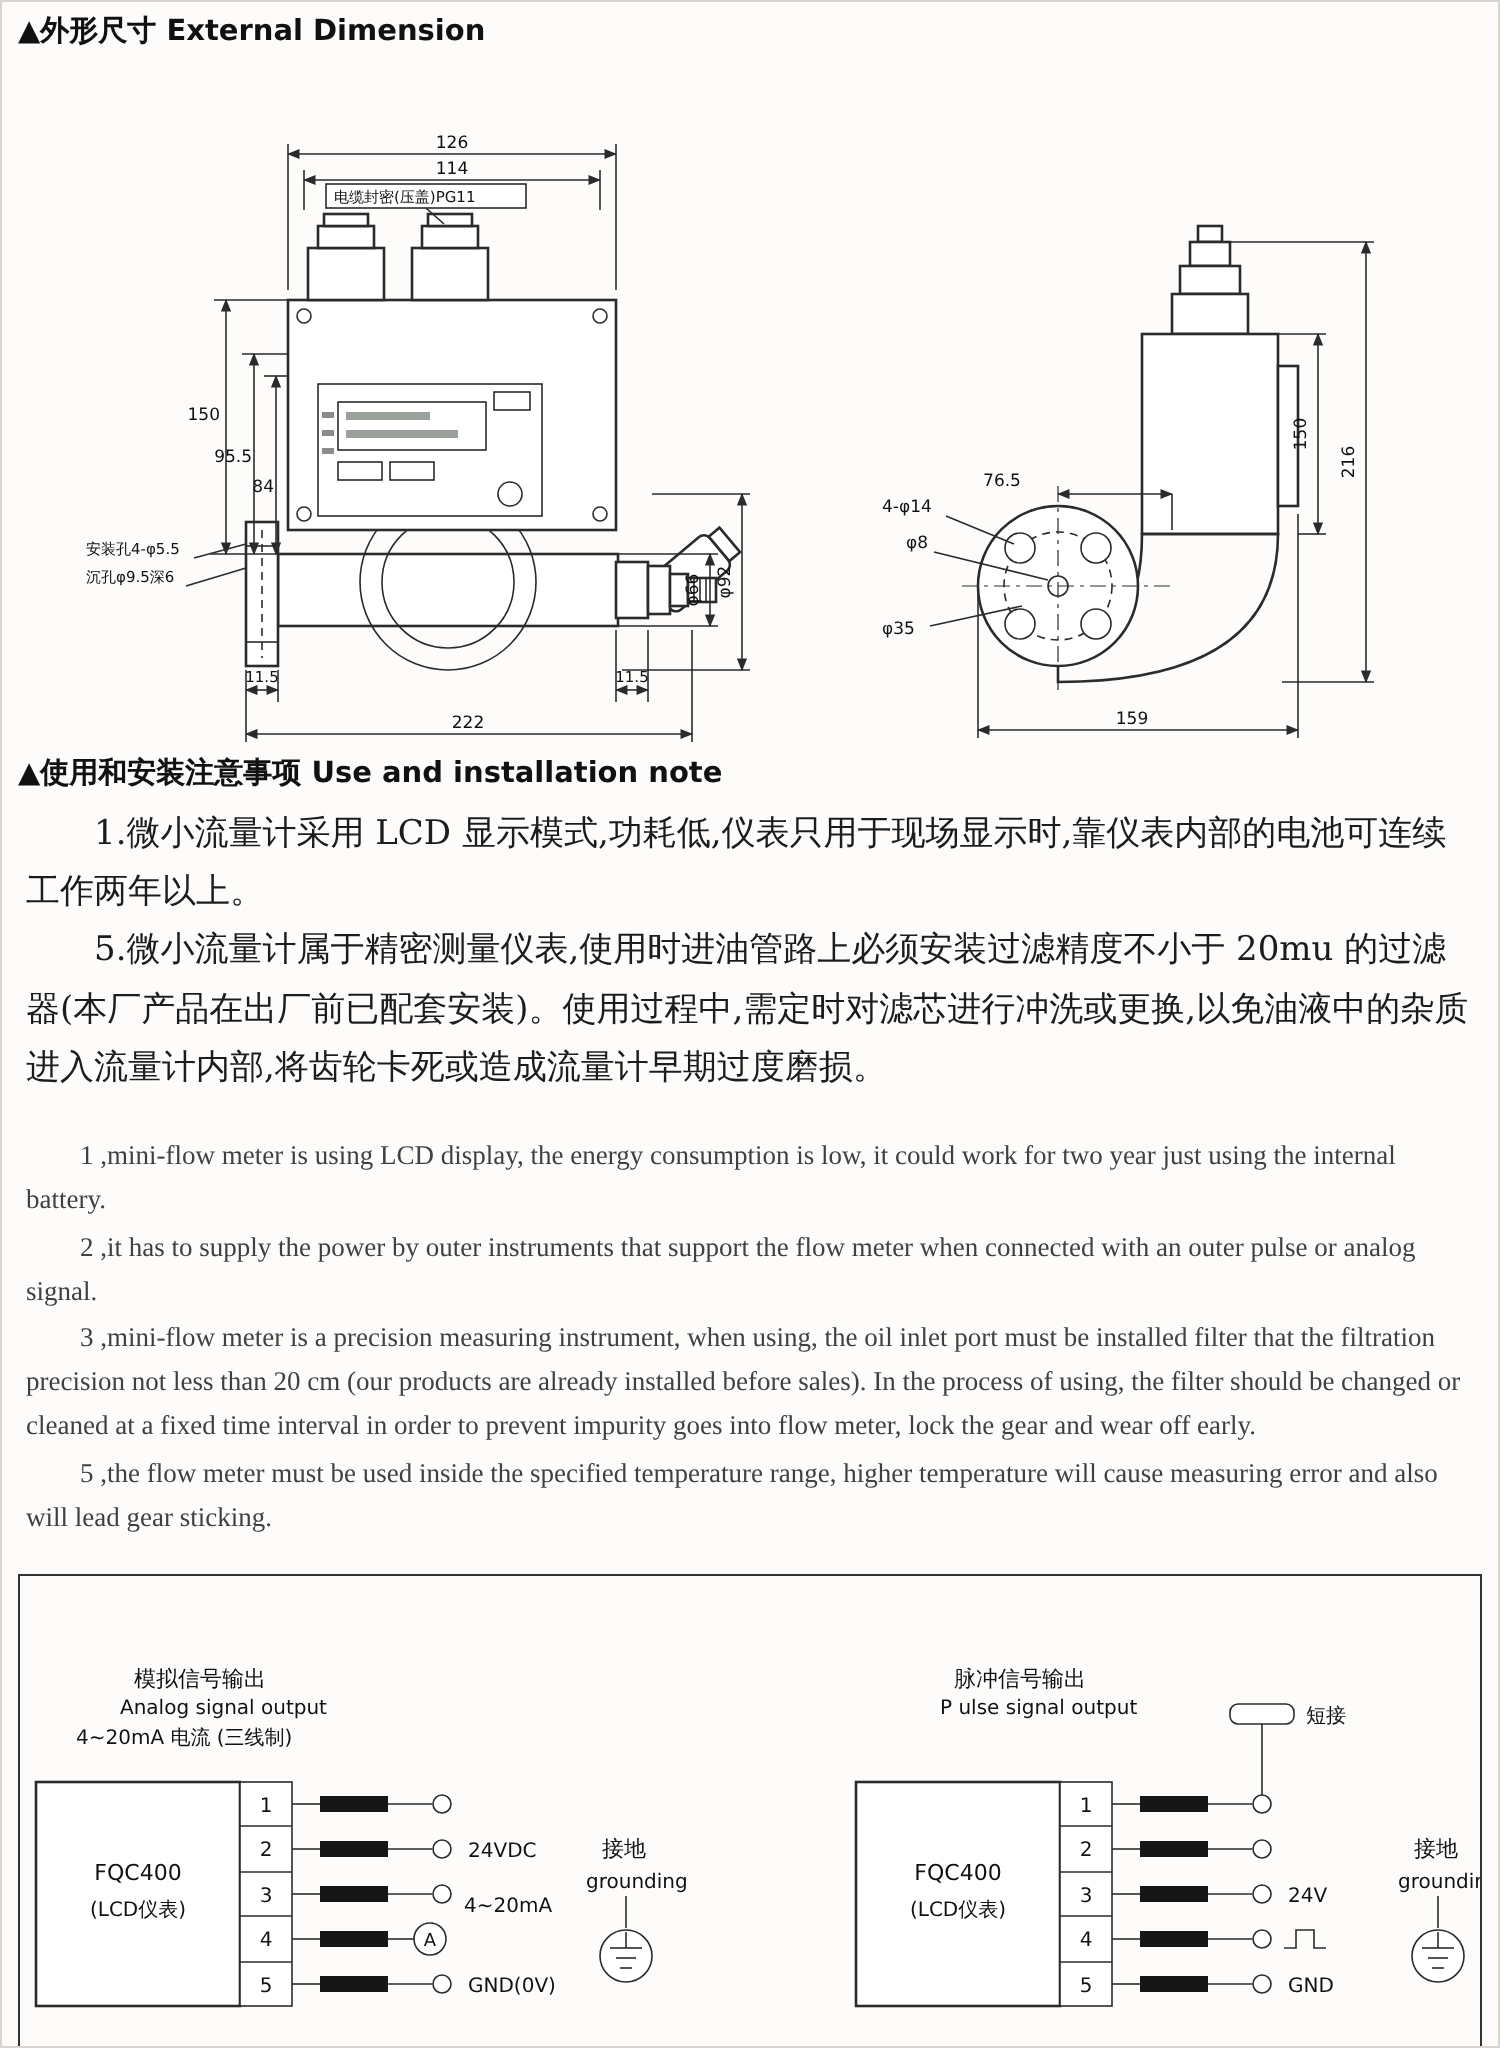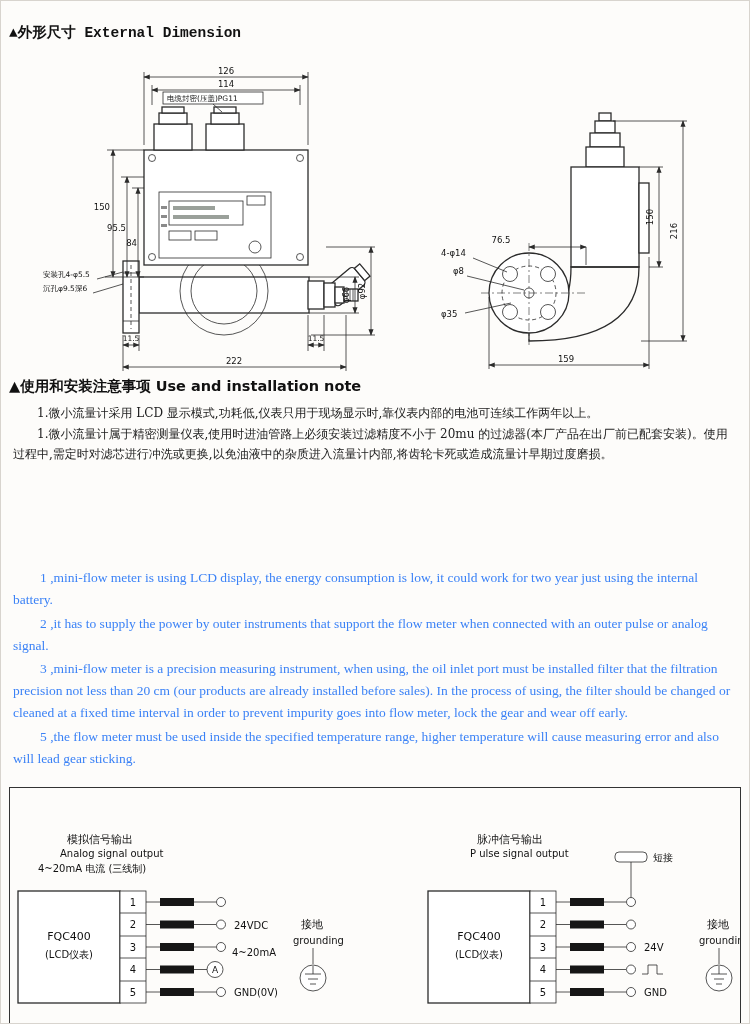--- a/index.html
+++ b/index.html
@@ -2,43 +2,43 @@
 <html><head>
 <meta charset="utf-8">
 <style>
   html,body { margin:0; padding:0; background:#e9e7e3; }
   .page {
     position:relative; width:750px; height:1024px; margin:0 auto;
     background:#fdfcfa; border:1px solid #d8d4ce; box-sizing:border-box;
     font-family:"DejaVu Sans", sans-serif; color:#1a1a1a; overflow:hidden;
   }
   .sec-title { position:absolute; left:8px; font-weight:bold; font-size:14.5px; color:#111; }
-  #title1 { top:22px;font-family:Liberation Mono, monospace; }
+  #title1 { top:5px; }
   #title2 { top:376px; }
   #title3 { top:756px; }
   svg.drawing { position:absolute; top:24px; left:0; }
   svg text { font-family:"DejaVu Sans", sans-serif; fill:#111; }
   text.dm { font-size:8.5px; }
   text.sm { font-size:7.5px; }
   .ol { fill:none; stroke:#2b2b2b; stroke-width:1.3; }
   .tl { fill:none; stroke:#2b2b2b; stroke-width:0.8; }
   .dim { fill:none; stroke:#2b2b2b; stroke-width:0.8; }
   .cl { fill:none; stroke:#2b2b2b; stroke-width:0.6; stroke-dasharray:8 3 2 3; }
   .dash { stroke-dasharray:4 3; }
   .wfill { fill:#ffffff; }
   .notes-cn {
     position:absolute; top:402px; left:12px; right:12px;
     font-family:"DejaVu Serif","Liberation Serif",serif;
-    font-size:12px; line-height:1.72; color:#1c1c1c;
+    font-size:17px; line-height:1.72; color:#1c1c1c;
   }
   .notes-cn p { margin:0; text-indent:2em; }
   .notes-en {
     position:absolute; top:566px; left:12px; right:12px;
     font-family:"Liberation Serif","DejaVu Serif",serif;
-    font-size:13.5px; line-height:1.62; color:#3b82f6;
+    font-size:13.5px; line-height:1.62; color:#404040;
   }
   .notes-en p { margin:0 0 2px 0; text-indent:2em; }
   .conn-box {
     position:absolute; top:786px; left:8px; width:732px; height:284px;
     border:1px solid #333; box-sizing:border-box; background:#fdfcfa;
   }
   svg .cjk { font-size:11px; }
   svg .en  { font-size:10px; }
 </style>
 </head>
@@ -219,21 +219,21 @@
       <line class="tl" x1="648" y1="232" x2="648" y2="344"></line>
       <line class="dim" x1="488" y1="340" x2="648" y2="340" marker-start="url(#arS)" marker-end="url(#arE)"></line>
       <text class="dm" x="565" y="337" text-anchor="middle">159</text>
     </g>
   </svg>
 
   <div class="sec-title" id="title2">▲使用和安装注意事项 Use and installation note</div>
 
   <div class="notes-cn">
     <p>1.微小流量计采用 LCD 显示模式,功耗低,仪表只用于现场显示时,靠仪表内部的电池可连续工作两年以上。</p>
-    <p>1.微小流量计属于精密测量仪表,使用时进油管路上必须安装过滤精度不小于 20mu 的过滤器(本厂产品在出厂前已配套安装)。使用过程中,需定时对滤芯进行冲洗或更换,以免油液中的杂质进入流量计内部,将齿轮卡死或造成流量计早期过度磨损。</p>
+    <p>5.微小流量计属于精密测量仪表,使用时进油管路上必须安装过滤精度不小于 20mu 的过滤器(本厂产品在出厂前已配套安装)。使用过程中,需定时对滤芯进行冲洗或更换,以免油液中的杂质进入流量计内部,将齿轮卡死或造成流量计早期过度磨损。</p>
   </div>
 
   <div class="notes-en">
     <p>1 ,mini-flow meter is using LCD display, the energy consumption is low, it could work for two year just using the internal battery.</p>
     <p>2 ,it has to supply the power by outer instruments that support the flow meter when connected with an outer pulse or analog signal.</p>
     <p>3 ,mini-flow meter is a precision measuring instrument, when using, the oil inlet port must be installed filter that the filtration precision not less than 20 cm  (our products are already installed before sales). In the process of using, the filter should be changed or cleaned at a fixed time interval in order to prevent impurity goes into flow meter, lock the gear and wear off early.</p>
     <p>5 ,the flow meter must be used inside the specified temperature range, higher temperature will cause measuring error and also will lead gear sticking.</p>
   </div>
 
 

